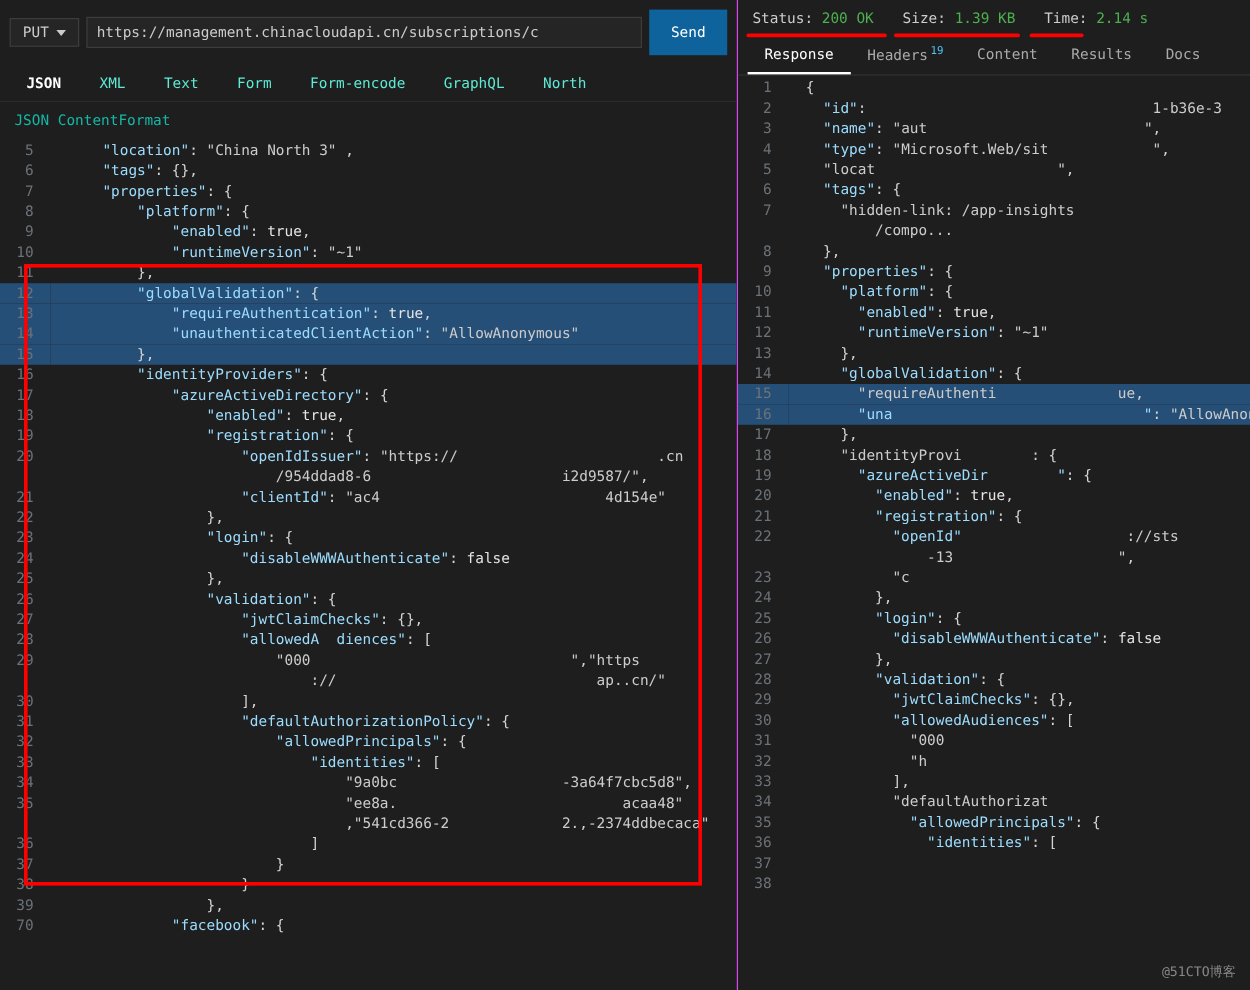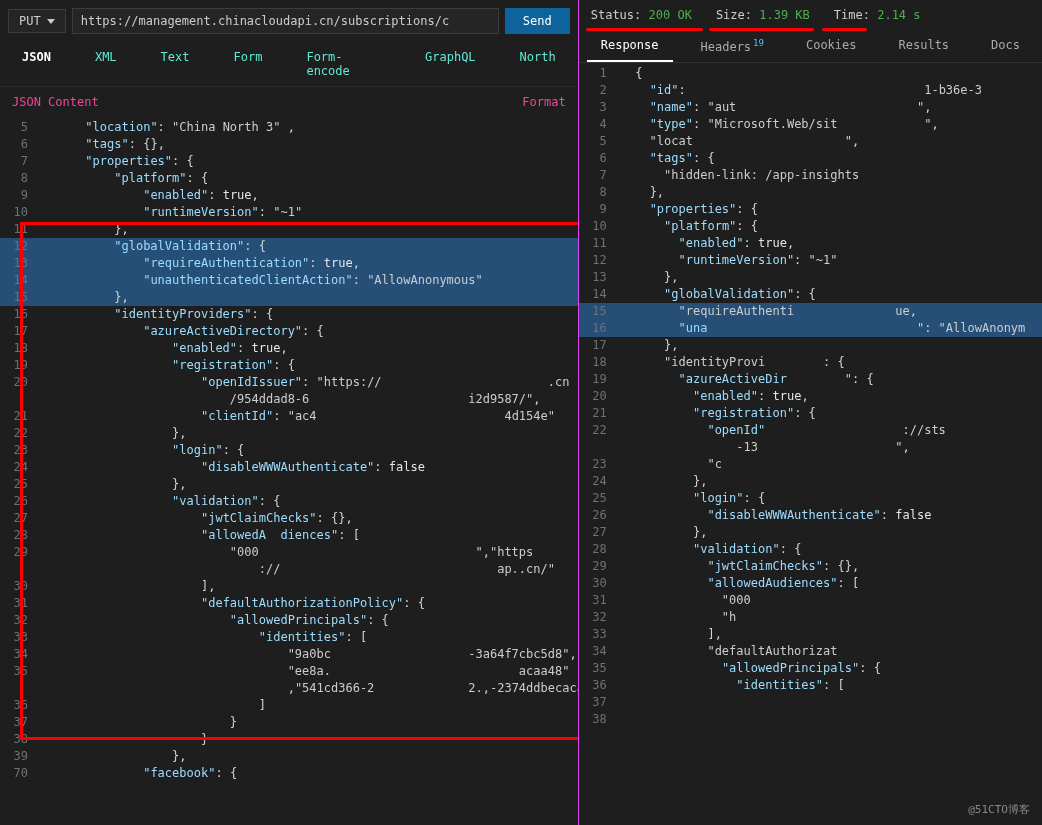--- a/index.html
+++ b/index.html
@@ -3,29 +3,29 @@
 <meta charset="utf-8">
 <style>
 *{margin:0;padding:0;box-sizing:border-box;font-family:'Segoe UI',Consolas,monospace;font-size:12px}
 body{background:#1e1e1e;color:#ccc;width:1042px;height:825px;overflow:hidden;display:flex}
 .left{width:615px;display:flex;flex-direction:column;border-right:1px solid #d946ef}
 .right{flex:1;display:flex;flex-direction:column}
 .reqbar{display:flex;align-items:center;padding:8px;gap:6px}
 .method{background:#252526;border:1px solid #3c3c3c;padding:4px 10px;display:flex;align-items:center;gap:6px}
 .caret{width:0;height:0;border-left:4px solid transparent;border-right:4px solid transparent;border-top:5px solid #ccc}
 .url{flex:1;background:#252526;border:1px solid #3c3c3c;padding:5px 8px;color:#ccc;height:26px}
-.send{background:#0e639c;color:#fff;border:none;padding:5px 18px;height:26px;cursor:pointer}
-.tabs{display:flex;gap:14px;padding:0 8px;border-bottom:1px solid #333}
+.send{background:#0e639c;color:#fff;border:none;padding:5px 18px;height:38px;cursor:pointer}
+.tabs{display:flex;gap:0;padding:0 8px;border-bottom:1px solid #333}
 .tab{padding:8px 14px;color:#aaa;cursor:pointer}
 .tab.active{color:#fff;border-bottom:2px solid #fff}
 .sup{color:#4fc3f7;font-size:9px;vertical-align:super;margin-left:2px}
-.subtabs{display:flex;gap:16px;padding:0 8px;border-bottom:1px solid #2a2a2a}
+.subtabs{display:flex;gap:4px;padding:0 8px;border-bottom:1px solid #2a2a2a}
 .subtab{padding:8px 14px;color:#5eead4;cursor:pointer}
 .subtab.active{color:#fff;font-weight:600}
-.content-hdr{display:flex;justify-content:space-between;padding:8px 12px;color:#ec4899}
+.content-hdr{display:flex;justify-content:flex-start;padding:8px 12px;color:#14b8a6}
 .editor{flex:1;position:relative;overflow:hidden}
 .code{position:absolute;inset:0;padding:2px 0;font-family:Consolas,monospace;line-height:17px;font-size:12px}
 .line{display:flex;white-space:pre}
 .ln{width:42px;text-align:right;padding-right:14px;color:#6b7278;flex-shrink:0}
 .txt{flex:1}
 .sel .txt{background:#264f78}
 .sel .ln{background:#264f78}
 .k{color:#9cdcfe}
 .b{color:#e5e5e5}
 .p{color:#d4d4d4}
@@ -117,35 +117,36 @@
     <span><span class="stlbl">Size:</span> <span class="stval">1.39 KB</span></span>
     <span><span class="stlbl">Time:</span> <span class="stval">2.14 s</span></span>
     <div class="redline" style="left:7px;top:28px;width:117px"></div>
     <div class="redline" style="left:130px;top:28px;width:105px"></div>
     <div class="redline" style="left:243px;top:28px;width:45px"></div>
   </div>
 
   <div class="tabs">
     <div class="tab active">Response</div>
     <div class="tab"><span>Headers</span><span class="sup">19</span></div>
-    <div class="tab">Cookies</div>
+    <div class="tab">Content</div>
     <div class="tab">Results</div>
     <div class="tab">Docs</div>
   </div>
 
   <div class="editor">
     <div class="code" id="respcode">
         <div class="line"><span class="ln">1</span><span class="txt">  <span class="p">{</span></span></div>
         <div class="line"><span class="ln">2</span><span class="txt">    <span class="k">"id"</span><span class="p">:</span>                                 1-b36e-3</span></div>
         <div class="line"><span class="ln"></span><span class="txt"></span></div>
         <div class="line"><span class="ln">3</span><span class="txt">    <span class="k">"name"</span><span class="p">:</span> "aut                         "<span class="p">,</span></span></div>
         <div class="line"><span class="ln">4</span><span class="txt">    <span class="k">"type"</span><span class="p">:</span> "Microsoft.Web/sit            "<span class="p">,</span></span></div>
         <div class="line"><span class="ln">5</span><span class="txt">    "locat                     "<span class="p">,</span></span></div>
         <div class="line"><span class="ln">6</span><span class="txt">    <span class="k">"tags"</span><span class="p">:</span> <span class="p">{</span></span></div>
         <div class="line"><span class="ln">7</span><span class="txt">      "hidden-link: /app-insights</span></div>
+        <div class="line"><span class="ln"></span><span class="txt">          /compo...                     </span></div>
         <div class="line"><span class="ln">8</span><span class="txt">    <span class="p">}</span><span class="p">,</span></span></div>
         <div class="line"><span class="ln">9</span><span class="txt">    <span class="k">"properties"</span><span class="p">:</span> <span class="p">{</span></span></div>
         <div class="line"><span class="ln">10</span><span class="txt">      <span class="k">"platform"</span><span class="p">:</span> <span class="p">{</span></span></div>
         <div class="line"><span class="ln">11</span><span class="txt">        <span class="k">"enabled"</span><span class="p">:</span> <span class="b">true</span><span class="p">,</span></span></div>
         <div class="line"><span class="ln">12</span><span class="txt">        <span class="k">"runtimeVersion"</span><span class="p">:</span> "~1"</span></div>
         <div class="line"><span class="ln">13</span><span class="txt">      <span class="p">}</span><span class="p">,</span></span></div>
         <div class="line"><span class="ln">14</span><span class="txt">      <span class="k">"globalValidation"</span><span class="p">:</span> <span class="p">{</span></span></div>
         <div class="line sel"><span class="ln">15</span><span class="txt">        "requireAuthenti              ue<span class="p">,</span></span></div>
         <div class="line sel"><span class="ln">16</span><span class="txt">        <span class="k">"una                             "</span><span class="p">:</span> "AllowAnonym</span></div>
         <div class="line"><span class="ln">17</span><span class="txt">      <span class="p">}</span><span class="p">,</span></span></div>

